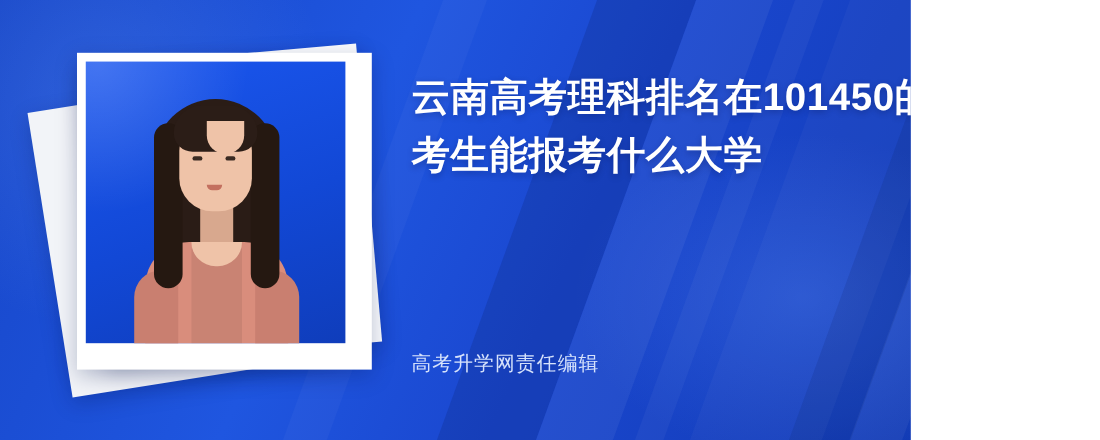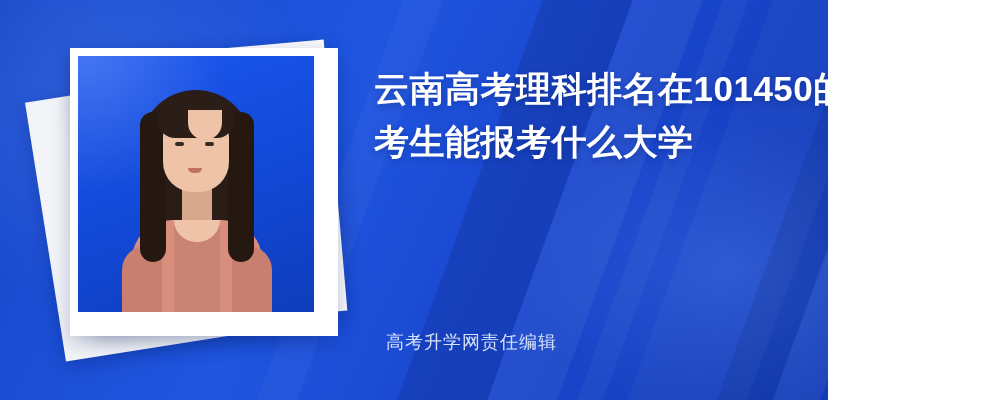--- a/index.html
+++ b/index.html
@@ -216,21 +216,21 @@
     letter-spacing: 2px;
     margin: 0;
   }
   .author-role {
     position: absolute;
     left: 374px;
     top: 318px;
     color: #d6e2fb;
     font-size: 18px;
     letter-spacing: 1px;
-    margin: 12px;
+    margin: 0;
   }
 </style>
 </head>
 <body>
 
 <div class="banner">
 
   <div class="glow g2"></div>
   <div class="glow g1"></div>
 

